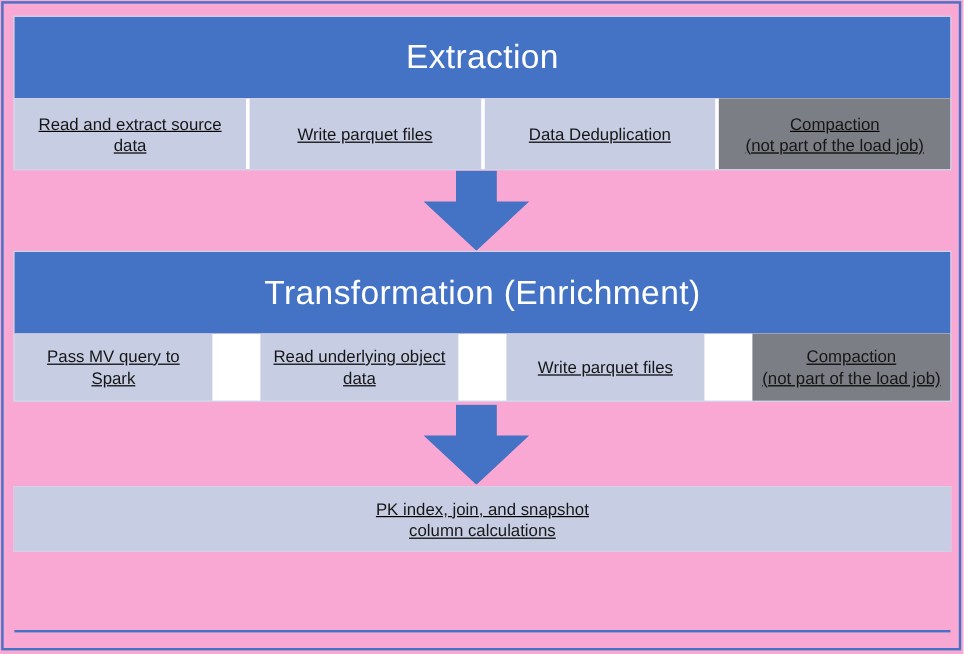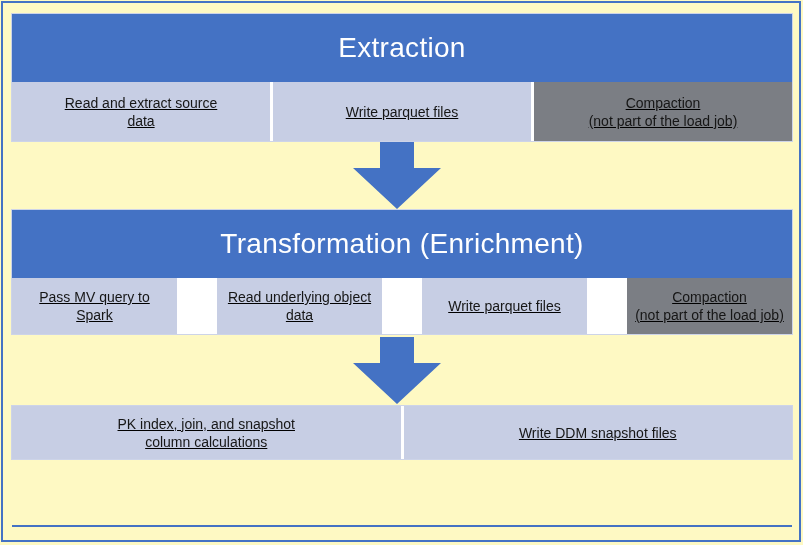--- a/index.html
+++ b/index.html
@@ -7,21 +7,21 @@
     --cell-light:#C7CEE4;
     --cell-gray:#7B7E84;
     --arrow-blue:#4472C4;
     --frame-blue:#4472C4;
     --box-outline:#CDD4E8;
     --text-dark:#161616;
   }
   *{margin:0;padding:0;box-sizing:border-box;}
   html,body{width:803px;height:545px;background:#ffffff;overflow:hidden;
     font-family:"Liberation Sans","DejaVu Sans",sans-serif;}
-  .canvas{position:relative;width:803px;height:545px;background:#fef9c3;}
+  .canvas{position:relative;width:803px;height:545px;background:#f9a8d4;}
   .frame{position:absolute;inset:1px 2px 3px 1px;border:2px solid var(--frame-blue);pointer-events:none;}
   .stage{position:absolute;left:12px;width:780px;outline:1px solid var(--box-outline);}
   .stage .hdr{width:100%;background:var(--header-blue);display:flex;align-items:center;justify-content:center;}
   .stage .hdr span{color:#ffffff;font-size:28px;letter-spacing:.3px;white-space:nowrap;}
   .stage .row{width:100%;display:flex;gap:3px;background:#ffffff;text-decoration:underline;}
   .stage .cell{flex:1 1 0;background:var(--cell-light);display:flex;align-items:center;justify-content:center;
     text-align:center;font-size:14px;line-height:18px;color:var(--text-dark);white-space:pre-line;padding:2px 8px;}
   .stage .cell.gray{background:var(--cell-gray);}
   .s1{top:14px;} .s1 .hdr{height:68px;} .s1 .row{height:59px;}
   .s2{top:210px;} .s2 .hdr{height:68px;} .s2 .row{height:56px;gap:40px;}
@@ -38,20 +38,21 @@
   <div class="frame"></div>
 
   <section class="stage s1">
     <div class="hdr">
       <span>Extraction</span>
     </div>
     <div class="row">
       <div class="cell">Read and extract source
 data</div>
       <div class="cell">Write parquet files</div>
+      <div class="cell">Data Deduplication</div>
       <div class="cell gray">Compaction
 (not part of the load job)</div>
     </div>
   </section>
 
   <div class="arrow a1"></div>
 
   <section class="stage s2">
     <div class="hdr">
       <span>Transformation (Enrichment)</span>
@@ -65,18 +66,17 @@
 (not part of the load job)</div>
     </div>
   </section>
 
   <div class="arrow a2"></div>
 
   <section class="stage s3">
     <div class="row">
       <div class="cell">PK index, join, and snapshot
 column calculations</div>
-      <div class="cell">Write DDM snapshot files</div>
     </div>
   </section>
 
   <div class="underline"></div>
 </div>
 
 </body></html>

